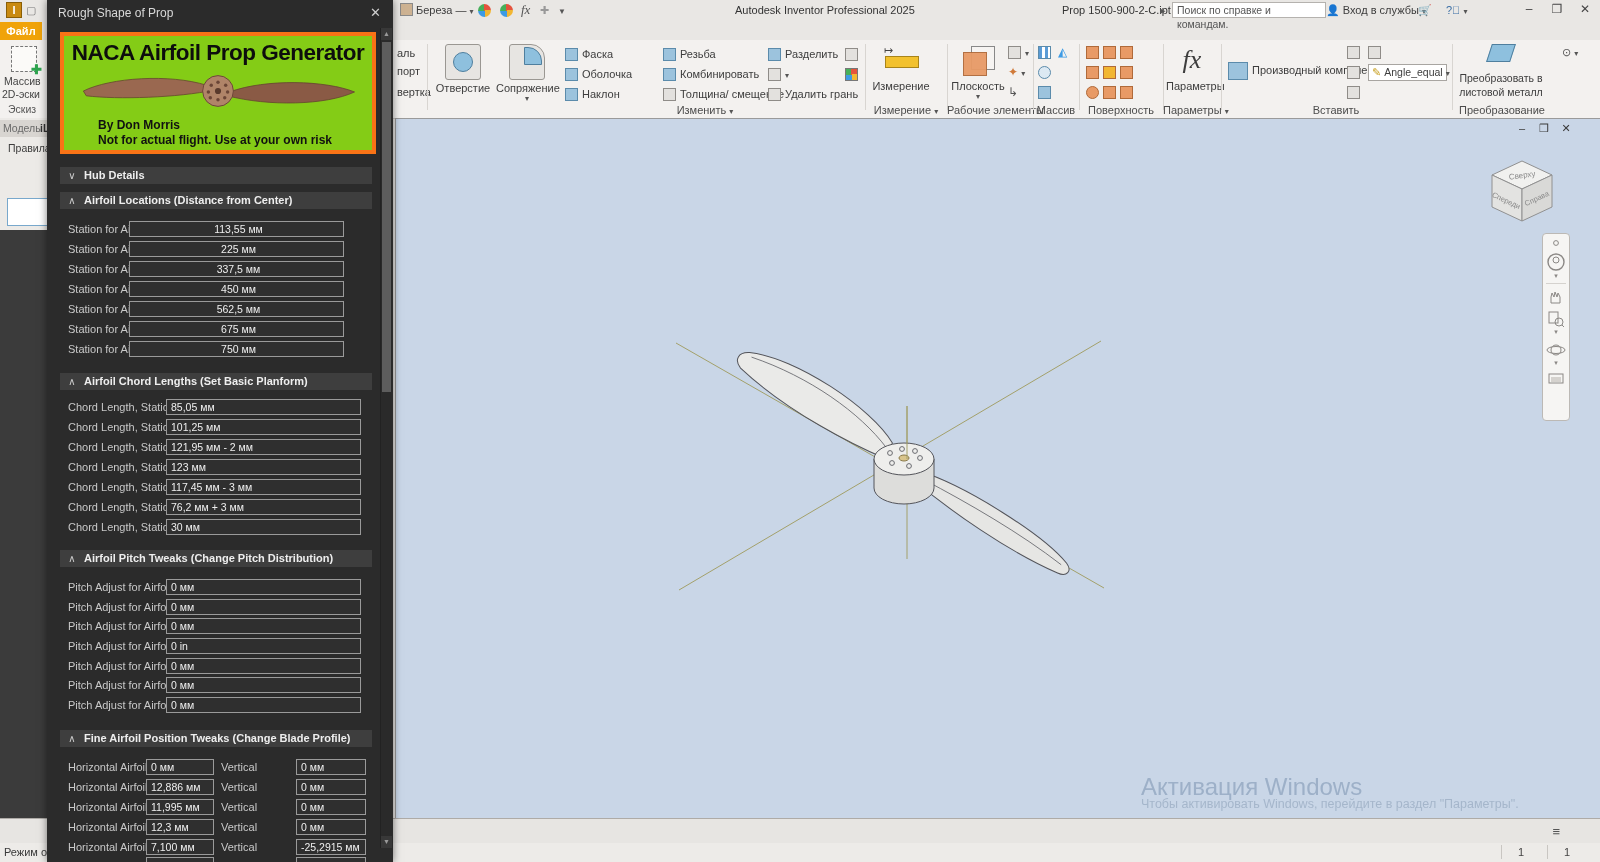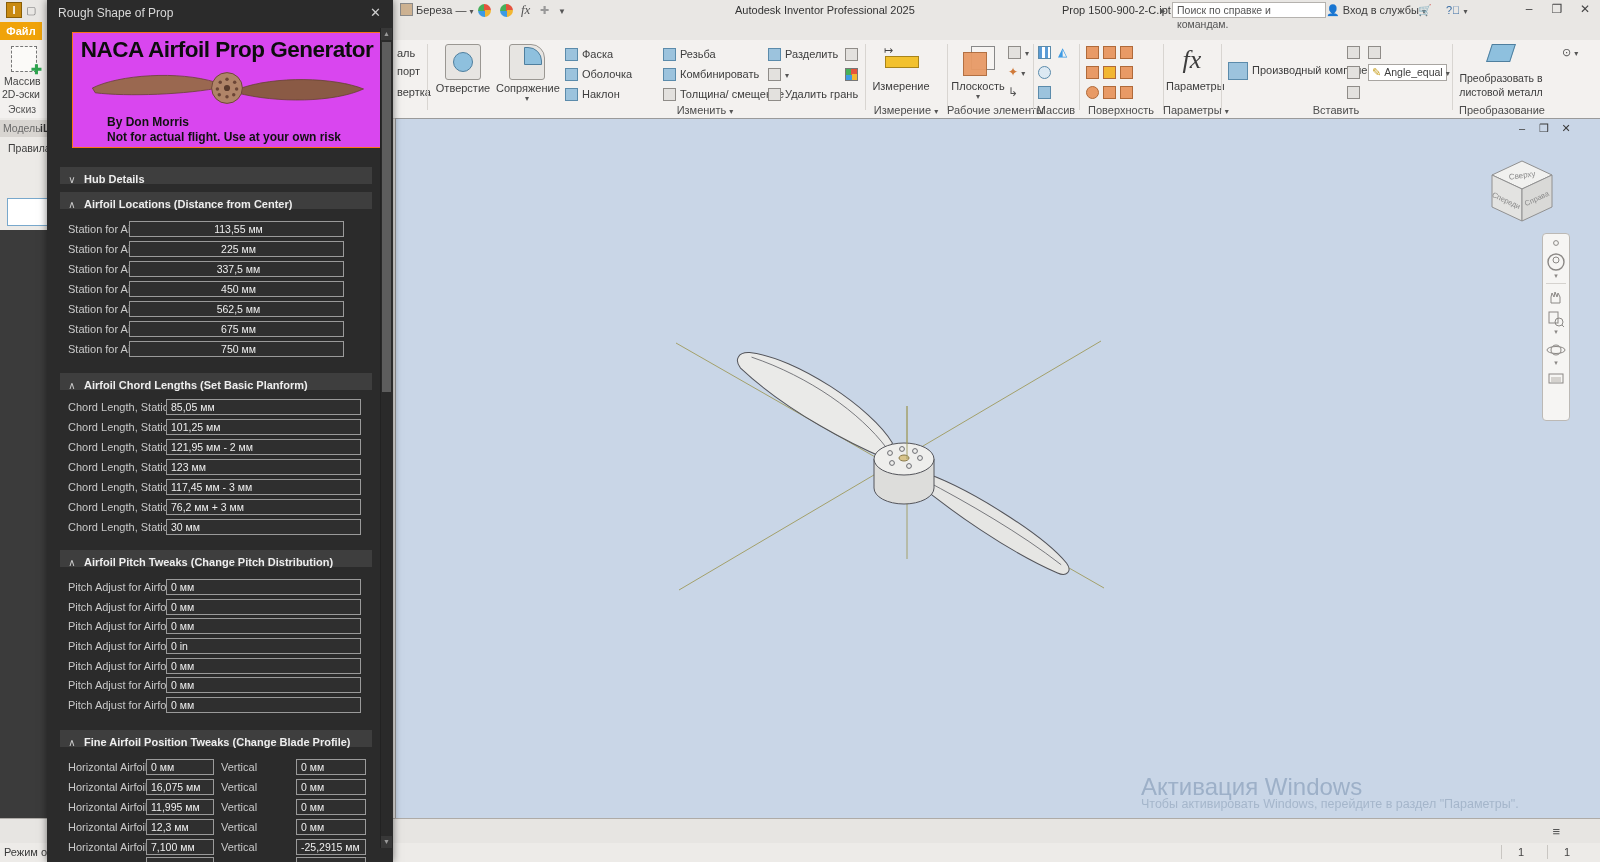--- a/index.html
+++ b/index.html
@@ -46,25 +46,25 @@
   .navbar{position:absolute;left:1146px;top:114px;width:26px;height:186px;background:#f6f5f3;border:1px solid #bcb9b5;border-radius:4px;}
   .navico{display:block;margin:5px auto 0 auto;}
   
   .bottombar{left:0;top:818px;width:1600px;height:25px;background:#e7e5e2;border-top:1px solid #aeaba7;}
   .statusbar{left:0;top:843px;width:1600px;height:19px;background:#edebe8;font-size:11px;color:#3a3a3a;}
   .scount{position:absolute;top:2px;width:38px;height:14px;text-align:center;line-height:14px;border-left:1px solid #c9c6c2;color:#444;}
   
   .dialog{left:47px;top:0;width:346px;height:862px;background:#2b2b2b;z-index:20;box-shadow:0 0 8px rgba(0,0,0,.5);}
   .dtitle{position:absolute;left:11px;top:6px;font-size:12px;color:#d9d9d9;}
   .dclose{position:absolute;right:12px;top:5px;font-size:13px;color:#cfcfcf;}
-  .banner{position:absolute;left:13px;top:32px;width:308px;height:114px;background:#d946ef;border:1px solid #f97316;overflow:hidden;margin-left:12px;}
+  .banner{position:absolute;left:13px;top:32px;width:308px;height:114px;background:#84cc16;border:4px solid #f97316;overflow:hidden;}
   .banner h1{margin:4px 0 0 0;text-align:center;font-size:22.5px;color:#0d0d0d;letter-spacing:-.5px;font-family:"Liberation Sans",sans-serif;}
   .banner .by{position:absolute;left:34px;top:82px;font-size:12px;font-weight:bold;color:#111;}
   .banner .warn{position:absolute;left:34px;top:97px;font-size:12px;font-weight:bold;color:#111;}
-  .dsec{position:absolute;left:13px;width:312px;height:17px;background:#3e3e3e;color:#eeeeee;font-size:11px;font-weight:bold;line-height:24px;}
+  .dsec{position:absolute;left:13px;width:312px;height:17px;background:#3e3e3e;color:#eeeeee;font-size:11px;font-weight:bold;line-height:16px;}
   .dsec .chev{display:inline-block;width:24px;text-align:center;font-weight:normal;color:#cccccc;font-size:10px;}
   .drow{position:absolute;left:0;width:346px;height:16px;}
   .dlab{position:absolute;left:21px;top:1px;font-size:11px;color:#c9c9c9;white-space:nowrap;}
   .dfield{position:absolute;top:-1px;height:14px;border:1px solid #9a9a9a;background:#2f2f2f;color:#efefef;
           font-size:10.5px;line-height:14px;padding-left:4px;white-space:nowrap;overflow:hidden;}
   .f-long{left:82px;width:209px;text-align:center;}
   .f-med{left:119px;width:189px;}
   .f-s1{left:99px;width:62px;}
   .f-s2{left:249px;width:64px;}
   .vlab{position:absolute;left:174px;top:1px;font-size:11px;color:#c9c9c9;}
@@ -413,21 +413,21 @@
     <div class="dsec" style="top:730px"><span class="chev">∧</span><span>Fine Airfoil Position Tweaks (Change Blade Profile)</span></div>
 
     <div class="drow" style="top:760px">
         <span class="dlab">Horizontal Airfoil 1</span>
         <div class="dfield f-s1">0 мм</div>
         <span class="vlab">Vertical</span>
         <div class="dfield f-s2">0 мм</div>
       </div>
     <div class="drow" style="top:780px">
         <span class="dlab">Horizontal Airfoil 2</span>
-        <div class="dfield f-s1">16,075 мм</div>
+        <div class="dfield f-s1">12,886 мм</div>
         <span class="vlab">Vertical</span>
         <div class="dfield f-s2">0 мм</div>
       </div>
     <div class="drow" style="top:800px">
         <span class="dlab">Horizontal Airfoil 3</span>
         <div class="dfield f-s1">11,995 мм</div>
         <span class="vlab">Vertical</span>
         <div class="dfield f-s2">0 мм</div>
       </div>
     <div class="drow" style="top:820px">

